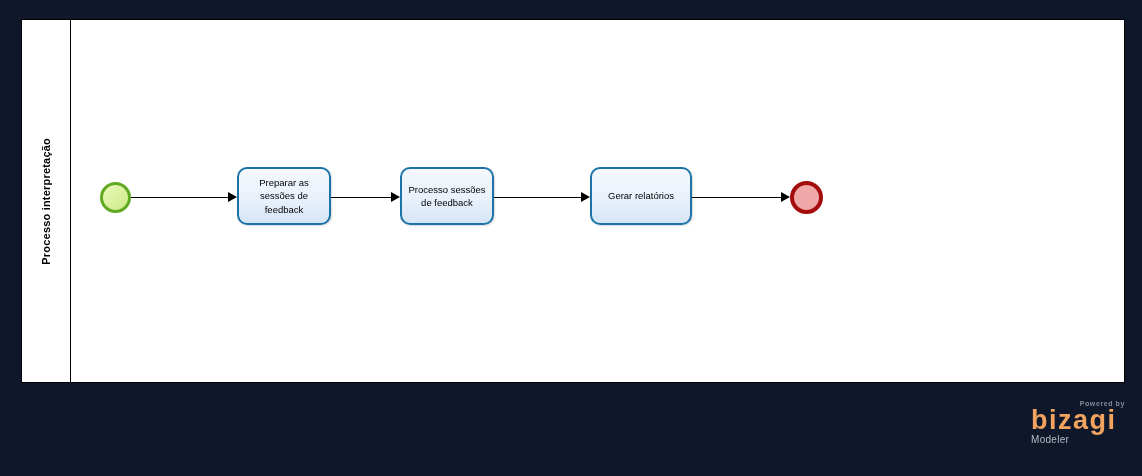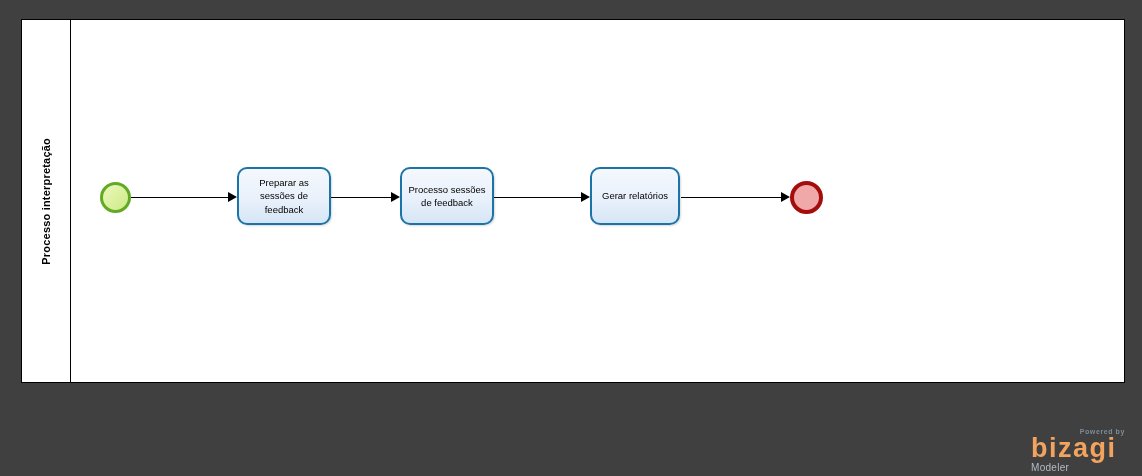--- a/index.html
+++ b/index.html
@@ -3,21 +3,21 @@
 <meta charset="utf-8">
 <style>
   * { margin: 0; padding: 0; box-sizing: border-box; }
   html, body { background: #ffffff; }
   body { font-family: "Liberation Sans", sans-serif; }
 
   .canvas {
     position: relative;
     width: 1142px;
     height: 476px;
-    background: #404040;
+    background: #0f172a;
     overflow: hidden;
   }
 
   
   .pool {
     position: absolute;
     left: 21px; top: 19px;
     width: 1104px; height: 364px;
     border: 1px solid #000000;
     background: #ffffff;
@@ -69,21 +69,21 @@
     align-items: center;
     justify-content: center;
     text-align: center;
     font-size: 9.5px;
     line-height: 1.4;
     color: #000000;
     padding: 3px;
   }
   .task.t1 { left: 237px; }
   .task.t2 { left: 400px; }
-  .task.t3 { left: 590px; width: 90px; }
+  .task.t3 { left: 590px; width: 102px; }
 
   
   .flow-line {
     position: absolute;
     top: 196.5px;
     height: 1.5px;
     background: #000000;
   }
   .arrowhead {
     position: absolute;
@@ -96,21 +96,20 @@
   .f1 { left: 131px; width: 97px; }  .a1 { left: 228px; }
   .f2 { left: 331px; width: 60px; }  .a2 { left: 391px; }
   .f3 { left: 494px; width: 87px; }  .a3 { left: 581px; }
   .f4 { left: 681px; width: 100px; } .a4 { left: 781px; }
 
   
   .branding {
     position: absolute;
     left: 1031px; top: 400px;
     width: 96px;
-    margin-top: 28px;
   }
   .powered-by {
     text-align: right;
     font-size: 7px;
     font-weight: bold;
     color: #7e8c98;
     letter-spacing: 0.6px;
     padding-right: 2px;
   }
   .brand-word {

